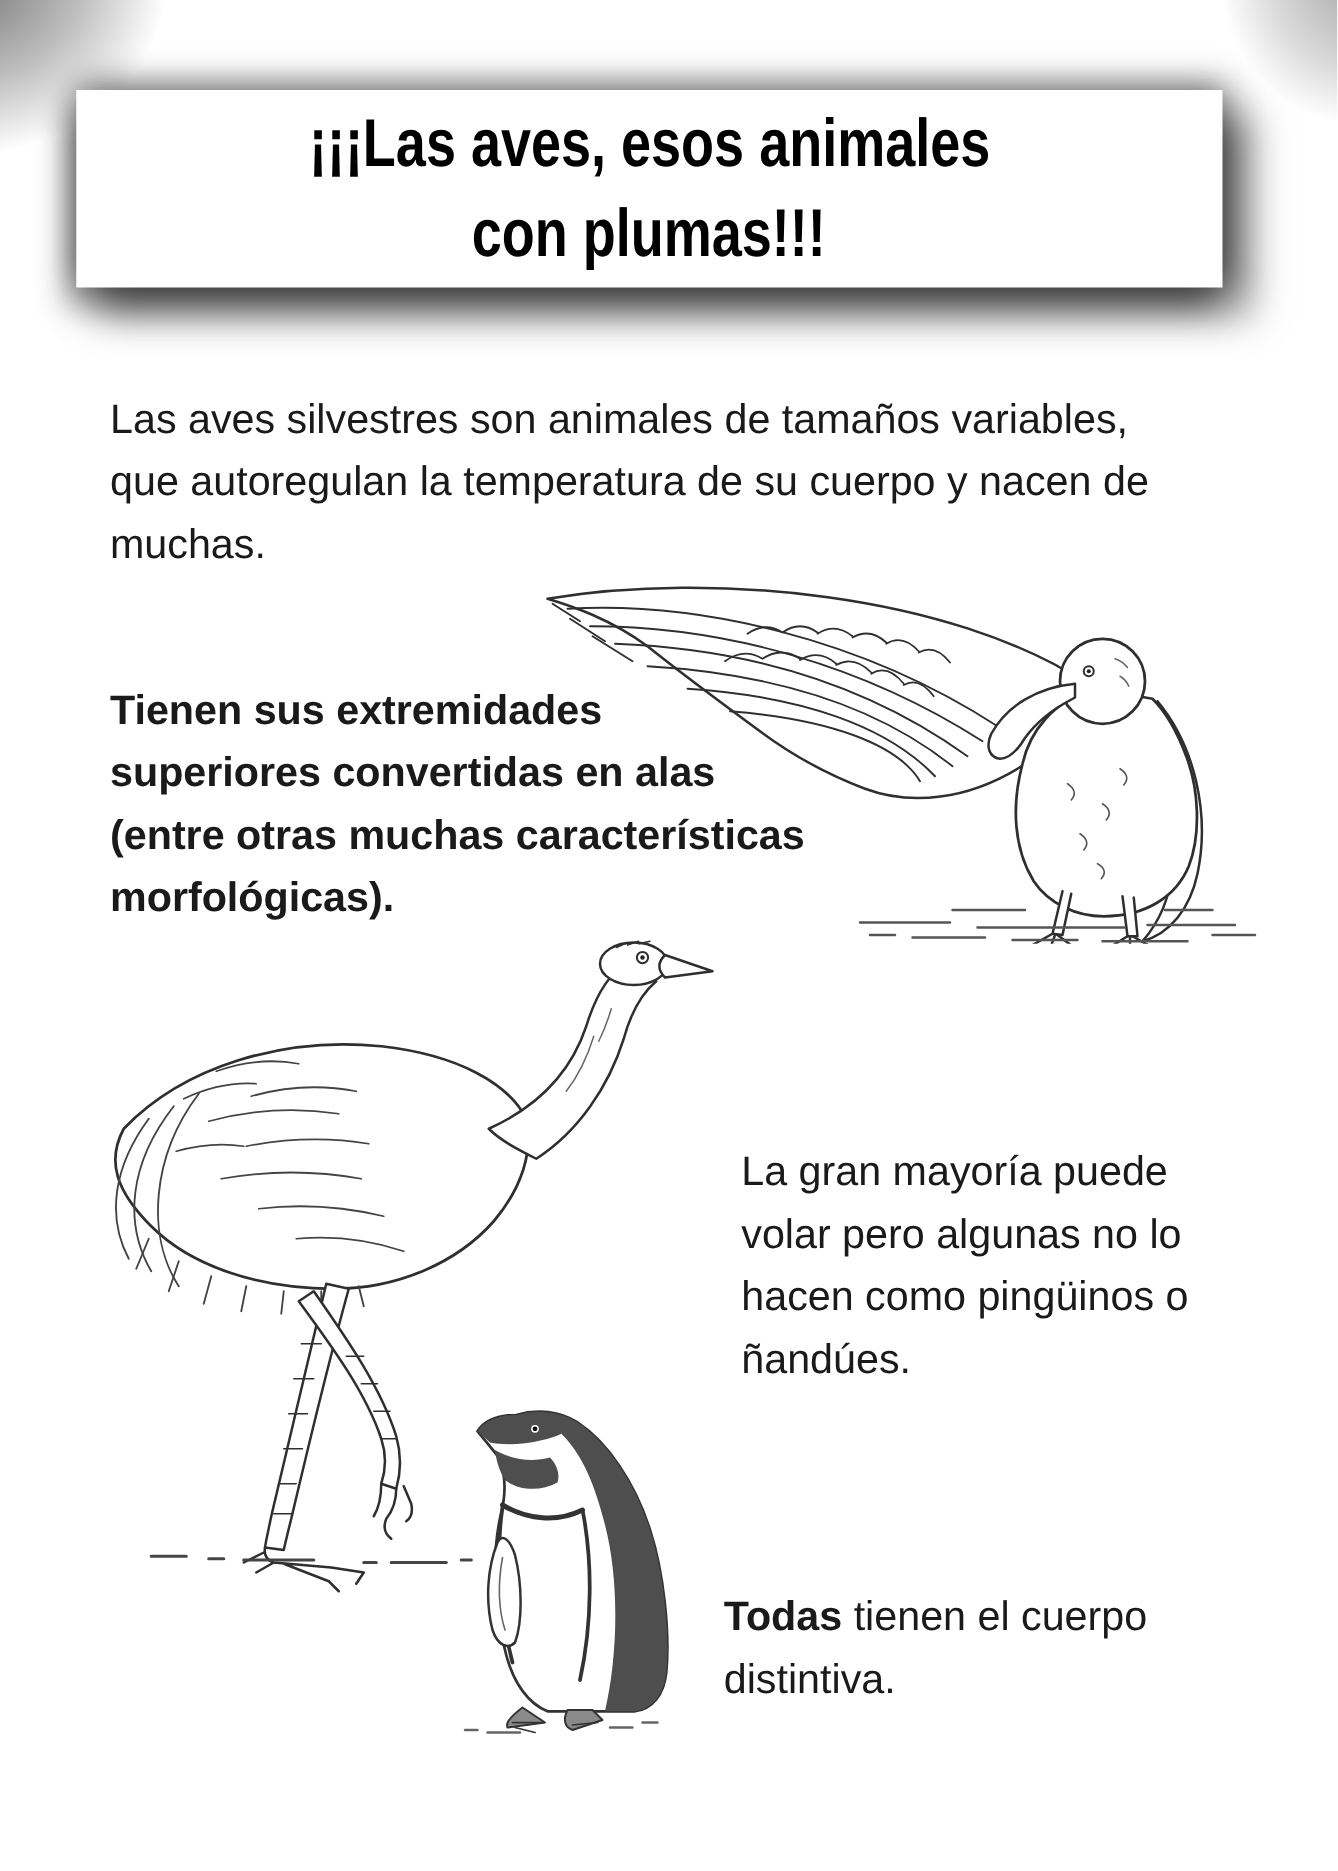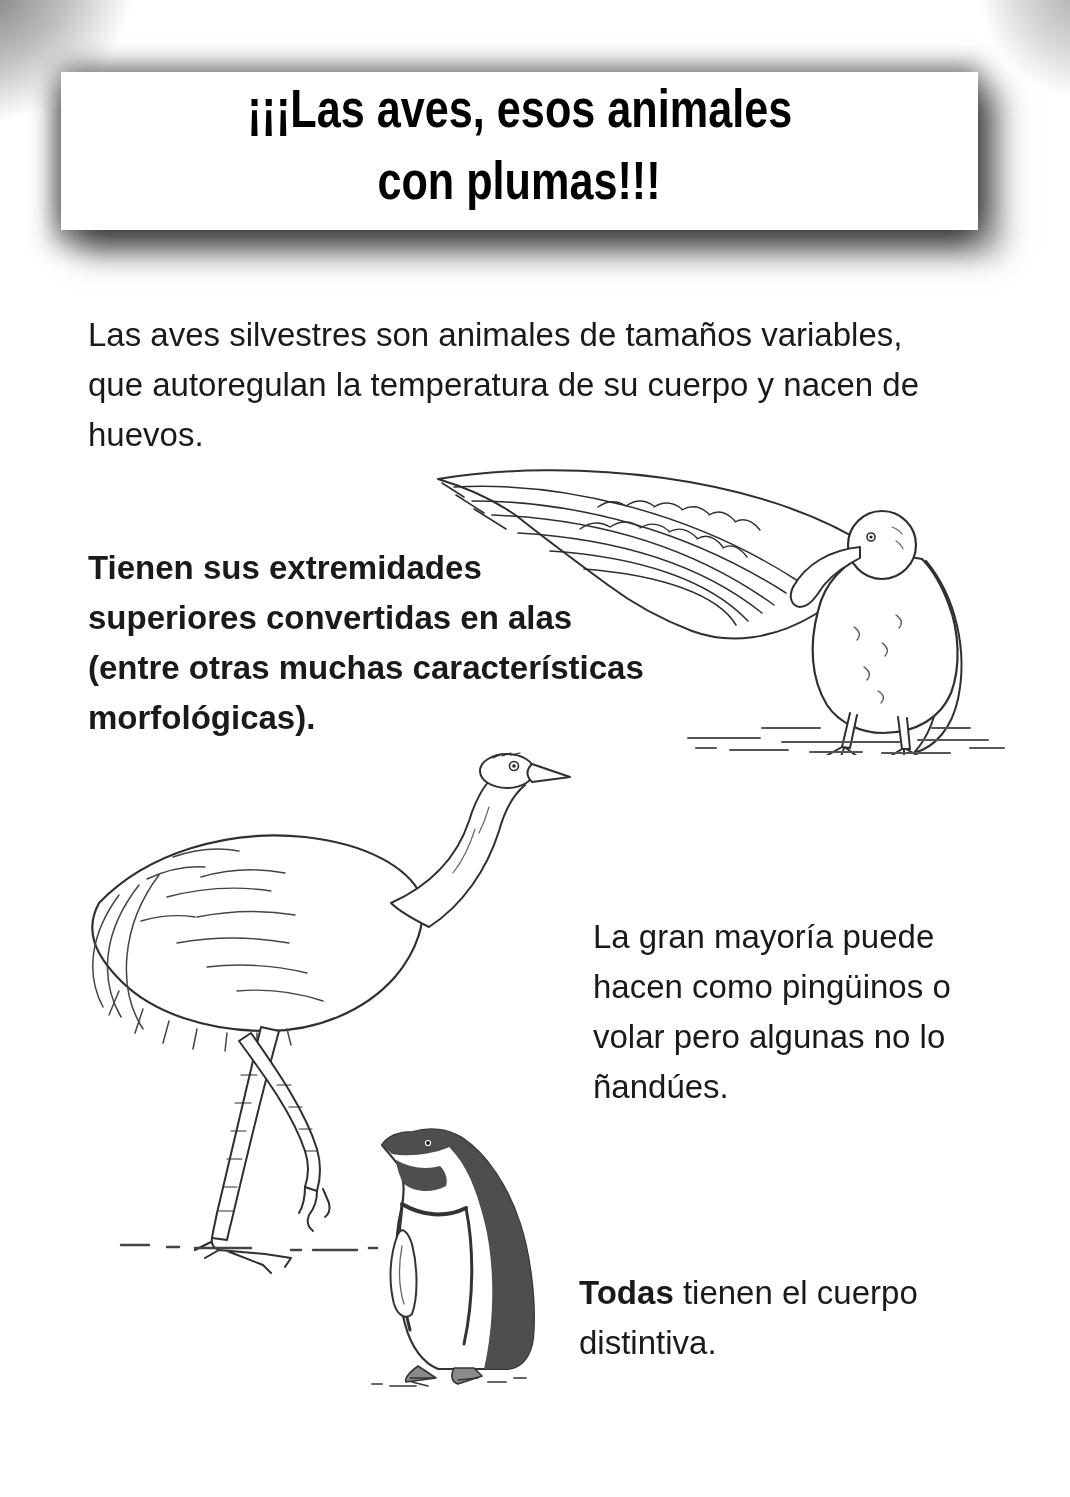--- a/index.html
+++ b/index.html
@@ -16,21 +16,21 @@
     position:absolute;left:0;top:0;width:240px;height:230px;pointer-events:none;
     background:radial-gradient(ellipse 240px 210px at -12% -8%, rgba(0,0,0,0.55), rgba(0,0,0,0.25) 40%, rgba(0,0,0,0) 68%);
   }
   .shade-tr{
     position:absolute;right:0;top:0;width:150px;height:190px;pointer-events:none;
     background:radial-gradient(ellipse 160px 170px at 112% -10%, rgba(0,0,0,0.35), rgba(0,0,0,0.14) 45%, rgba(0,0,0,0) 70%);
   }
   .title-box{
     position:absolute;left:61px;top:72px;width:917px;height:158px;
     background:#ffffff;
-    display:flex;flex-direction:column;align-items:center;
+    display:flex;flex-direction:column;justify-content:center;align-items:center;
     box-shadow:
       18px 20px 30px 2px rgba(0,0,0,0.55),
       -10px 16px 22px rgba(0,0,0,0.35),
       8px -8px 24px rgba(0,0,0,0.30),
       -6px -6px 20px rgba(0,0,0,0.22);
   }
   .title-line{
     font-weight:bold;color:#000;
     font-size:54px;line-height:72px;
     white-space:nowrap;
@@ -53,34 +53,34 @@
   <div class="shade-tr"></div>
 
   <div class="title-box">
     <div class="title-line">¡¡¡Las aves, esos animales</div>
     <div class="title-line">con plumas!!!</div>
   </div>
 
   <div class="para" style="left:88px;top:310px;">
     <span class="ln">Las aves silvestres son animales de tamaños variables,</span>
     <span class="ln">que autoregulan la temperatura de su cuerpo y nacen de</span>
-    <span class="ln">huevos.</span>
+    <span class="ln">muchas.</span>
   </div>
 
   <div class="para" style="left:88px;top:543px;font-weight:bold;">
     <span class="ln">Tienen sus extremidades</span>
     <span class="ln">superiores convertidas en alas</span>
     <span class="ln">(entre otras muchas características</span>
     <span class="ln">morfológicas).</span>
   </div>
 
   <div class="para" style="left:593px;top:912px;">
     <span class="ln">La gran mayoría puede</span>
+    <span class="ln">volar pero algunas no lo</span>
     <span class="ln">hacen como pingüinos o</span>
-    <span class="ln">volar pero algunas no lo</span>
     <span class="ln">ñandúes.</span>
   </div>
 
   <div class="para" style="left:579px;top:1268px;">
     <span class="ln"><span class="b">Todas</span><span> tienen el cuerpo</span></span>
     <span class="ln">distintiva.</span>
   </div>
 
   <div class="illus" style="left:430px;top:455px;width:580px;height:300px;">
     <svg viewBox="0 0 580 300" xmlns="http://www.w3.org/2000/svg">

